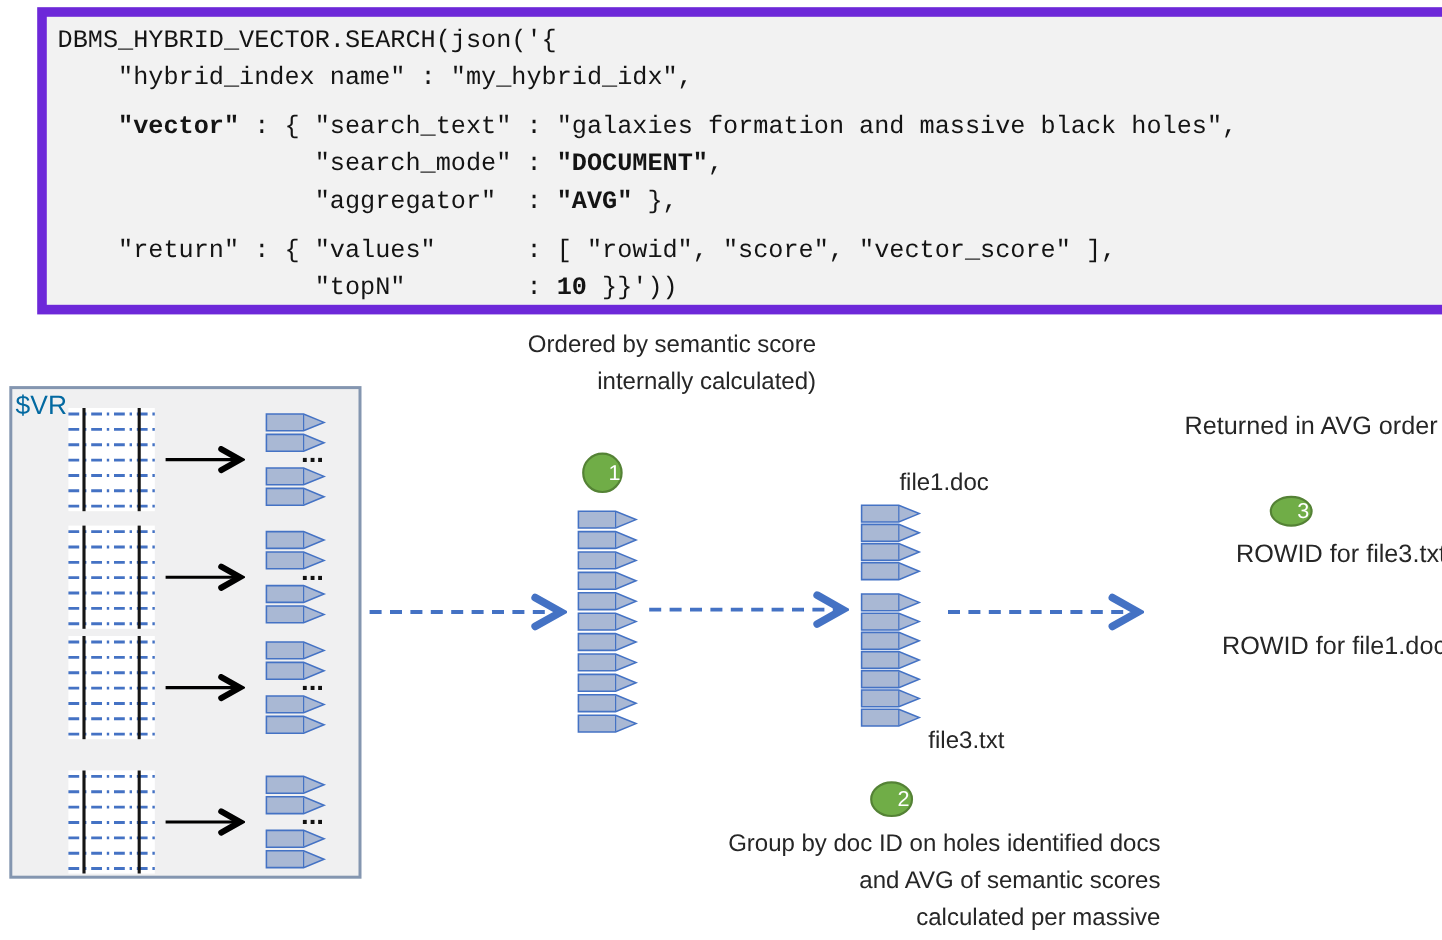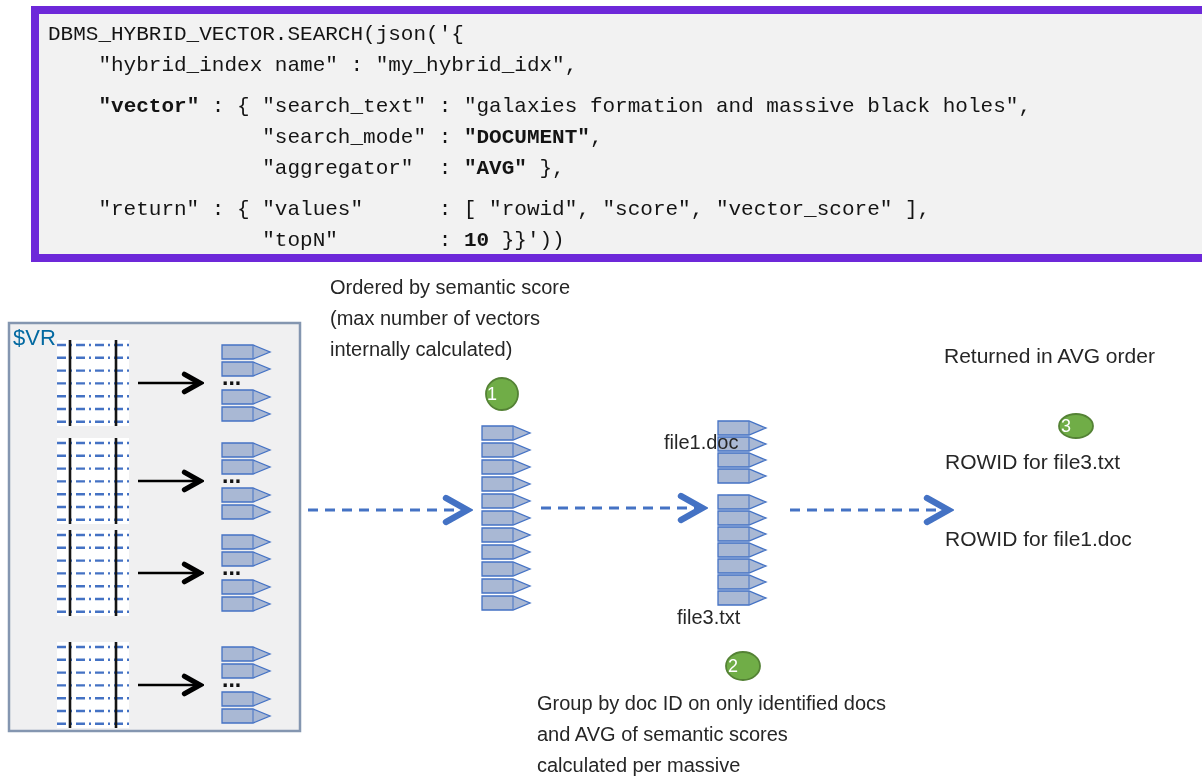--- a/index.html
+++ b/index.html
@@ -9,24 +9,24 @@
   
   .code-box{left:31px;top:6px;width:1158px;height:235px;background:#f2f2f2;
             border:8px solid #6d28d9;padding:5px 0 0 9px;
             font-family:"Liberation Mono","DejaVu Sans Mono",monospace;
             font-size:21px;line-height:31px;color:#141414;}
   .cl{white-space:pre;}
   .cl span{white-space:pre;}
   .b{font-weight:bold;}
   .gap{height:10px;}
   
-  .t{position:absolute;text-align:left;}
+  .t{position:absolute;text-align:right;}
   .vr-label{left:13px;top:325px;font-size:22px;color:#0369a1;text-align:left;}
   .note1{left:330px;top:272px;width:350px;font-size:20px;line-height:31px;}
-  .file-top{left:664px;top:391px;width:160px;font-size:20px;margin-top:40px;}
+  .file-top{left:664px;top:391px;width:160px;font-size:20px;}
   .file-bottom{left:677px;top:606px;width:160px;font-size:20px;}
   .note2{left:537px;top:688px;width:430px;font-size:20px;line-height:31px;}
   .note3{left:944px;top:337px;width:254px;font-size:21px;line-height:37px;}
   .rowid1{left:945px;top:450px;width:260px;font-size:21px;}
   .rowid2{left:945px;top:527px;width:260px;font-size:21px;}
   .dots{left:222px;width:48px;font-size:23px;font-weight:bold;line-height:26px;color:#111;}
   .stepnum{width:30px;font-size:18px;line-height:21px;color:#ffffff;}
   svg{position:absolute;left:0;top:0;pointer-events:none;}
 </style>
 </head>
@@ -157,33 +157,32 @@
 
 <div class="t vr-label">$VR</div>
 
 <div class="t dots" style="top:364px;">...</div>
 <div class="t dots" style="top:462px;">...</div>
 <div class="t dots" style="top:554px;">...</div>
 <div class="t dots" style="top:666px;">...</div>
 
 <div class="t note1">
   <div>Ordered by semantic score</div>
-  <div>(max number of vectors</div>
   <div>internally calculated)</div>
 </div>
 
 <div class="t stepnum" style="left:487px;top:384px;">1</div>
 <div class="t stepnum" style="left:728px;top:656px;">2</div>
 <div class="t stepnum" style="left:1061px;top:416px;">3</div>
 
 <div class="t file-top">file1.doc</div>
 <div class="t file-bottom">file3.txt</div>
 
 <div class="t note2">
-  <div>Group by doc ID on only identified docs</div>
+  <div>Group by doc ID on holes identified docs</div>
   <div>and AVG of semantic scores</div>
   <div>calculated per massive</div>
 </div>
 
 <div class="t note3">
   <div>Returned in AVG order</div>
 </div>
 
 <div class="t rowid1">ROWID for file3.txt</div>
 <div class="t rowid2">ROWID for file1.doc</div>

